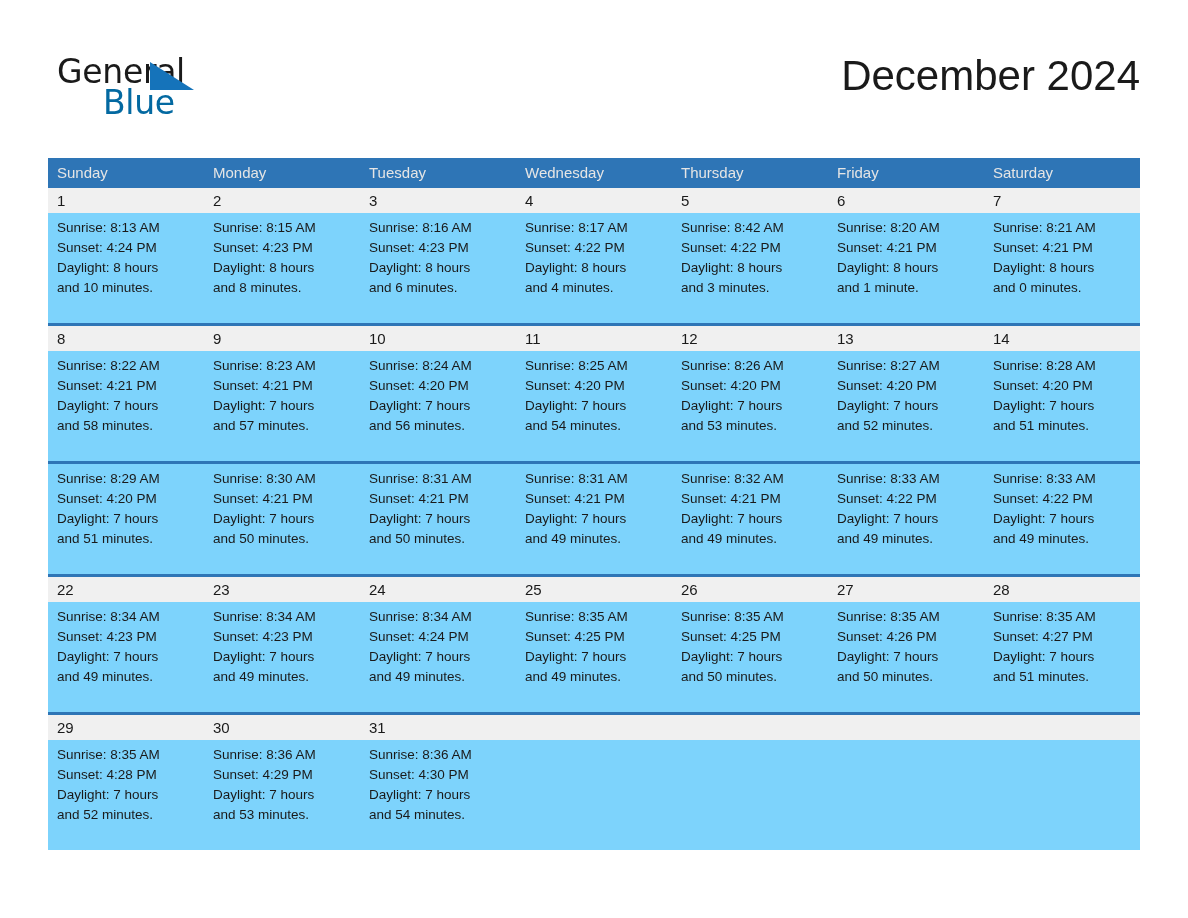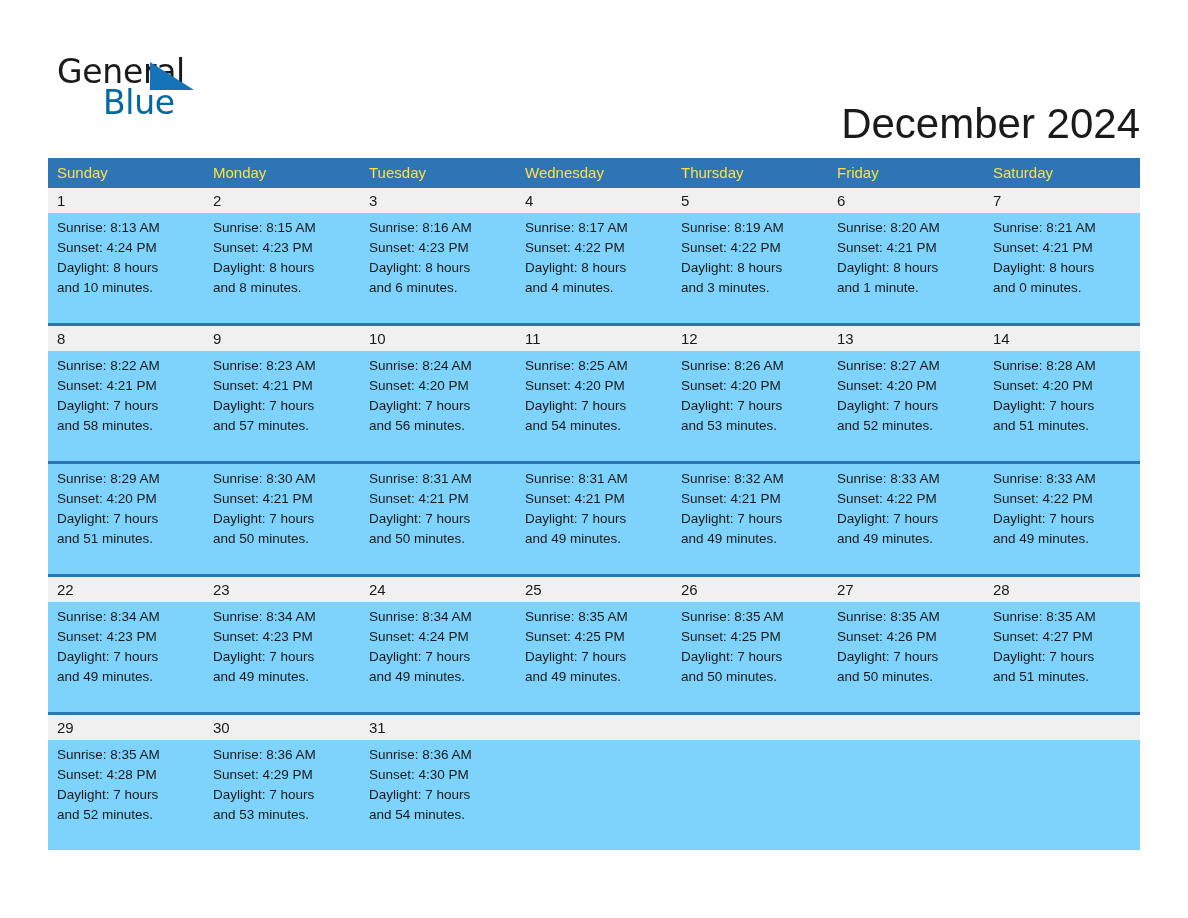--- a/index.html
+++ b/index.html
@@ -73,21 +73,20 @@
     right: 48px;
     top: 50px;
     text-align: right;
   }
   .cal-title {
     font-size: 42px;
     line-height: 52px;
     font-weight: 400;
     color: #1a1a1a;
     white-space: nowrap;
-    margin-top: 48px;
   }
   .cal-subtitle {
     font-size: 23px;
     line-height: 30px;
     font-weight: 400;
     color: #1a1a1a;
     margin-top: 4px;
     white-space: nowrap;
   }
 
@@ -101,21 +100,21 @@
     table-layout: fixed;
   }
   .calendar th,
   .calendar td {
     padding: 0;
     margin: 0;
     vertical-align: top;
   }
   .dow-row th {
     background: #2e75b6;
-    color: #fde047;
+    color: #e5e5e5;
     font-size: 15px;
     font-weight: 400;
     text-align: left;
     height: 30px;
     line-height: 30px;
     padding-left: 9px;
     box-sizing: border-box;
     white-space: nowrap;
   }
   .daynum-row td {
@@ -218,21 +217,21 @@
           <div class="info-line">Daylight: 8 hours</div>
           <div class="info-line">and 6 minutes.</div>
         </td>
         <td>
           <div class="info-line">Sunrise: 8:17 AM</div>
           <div class="info-line">Sunset: 4:22 PM</div>
           <div class="info-line">Daylight: 8 hours</div>
           <div class="info-line">and 4 minutes.</div>
         </td>
         <td>
-          <div class="info-line">Sunrise: 8:19 AM</div>
+          <div class="info-line">Sunrise: 8:42 AM</div>
           <div class="info-line">Sunset: 4:22 PM</div>
           <div class="info-line">Daylight: 8 hours</div>
           <div class="info-line">and 3 minutes.</div>
         </td>
         <td>
           <div class="info-line">Sunrise: 8:20 AM</div>
           <div class="info-line">Sunset: 4:21 PM</div>
           <div class="info-line">Daylight: 8 hours</div>
           <div class="info-line">and 1 minute.</div>
         </td>

